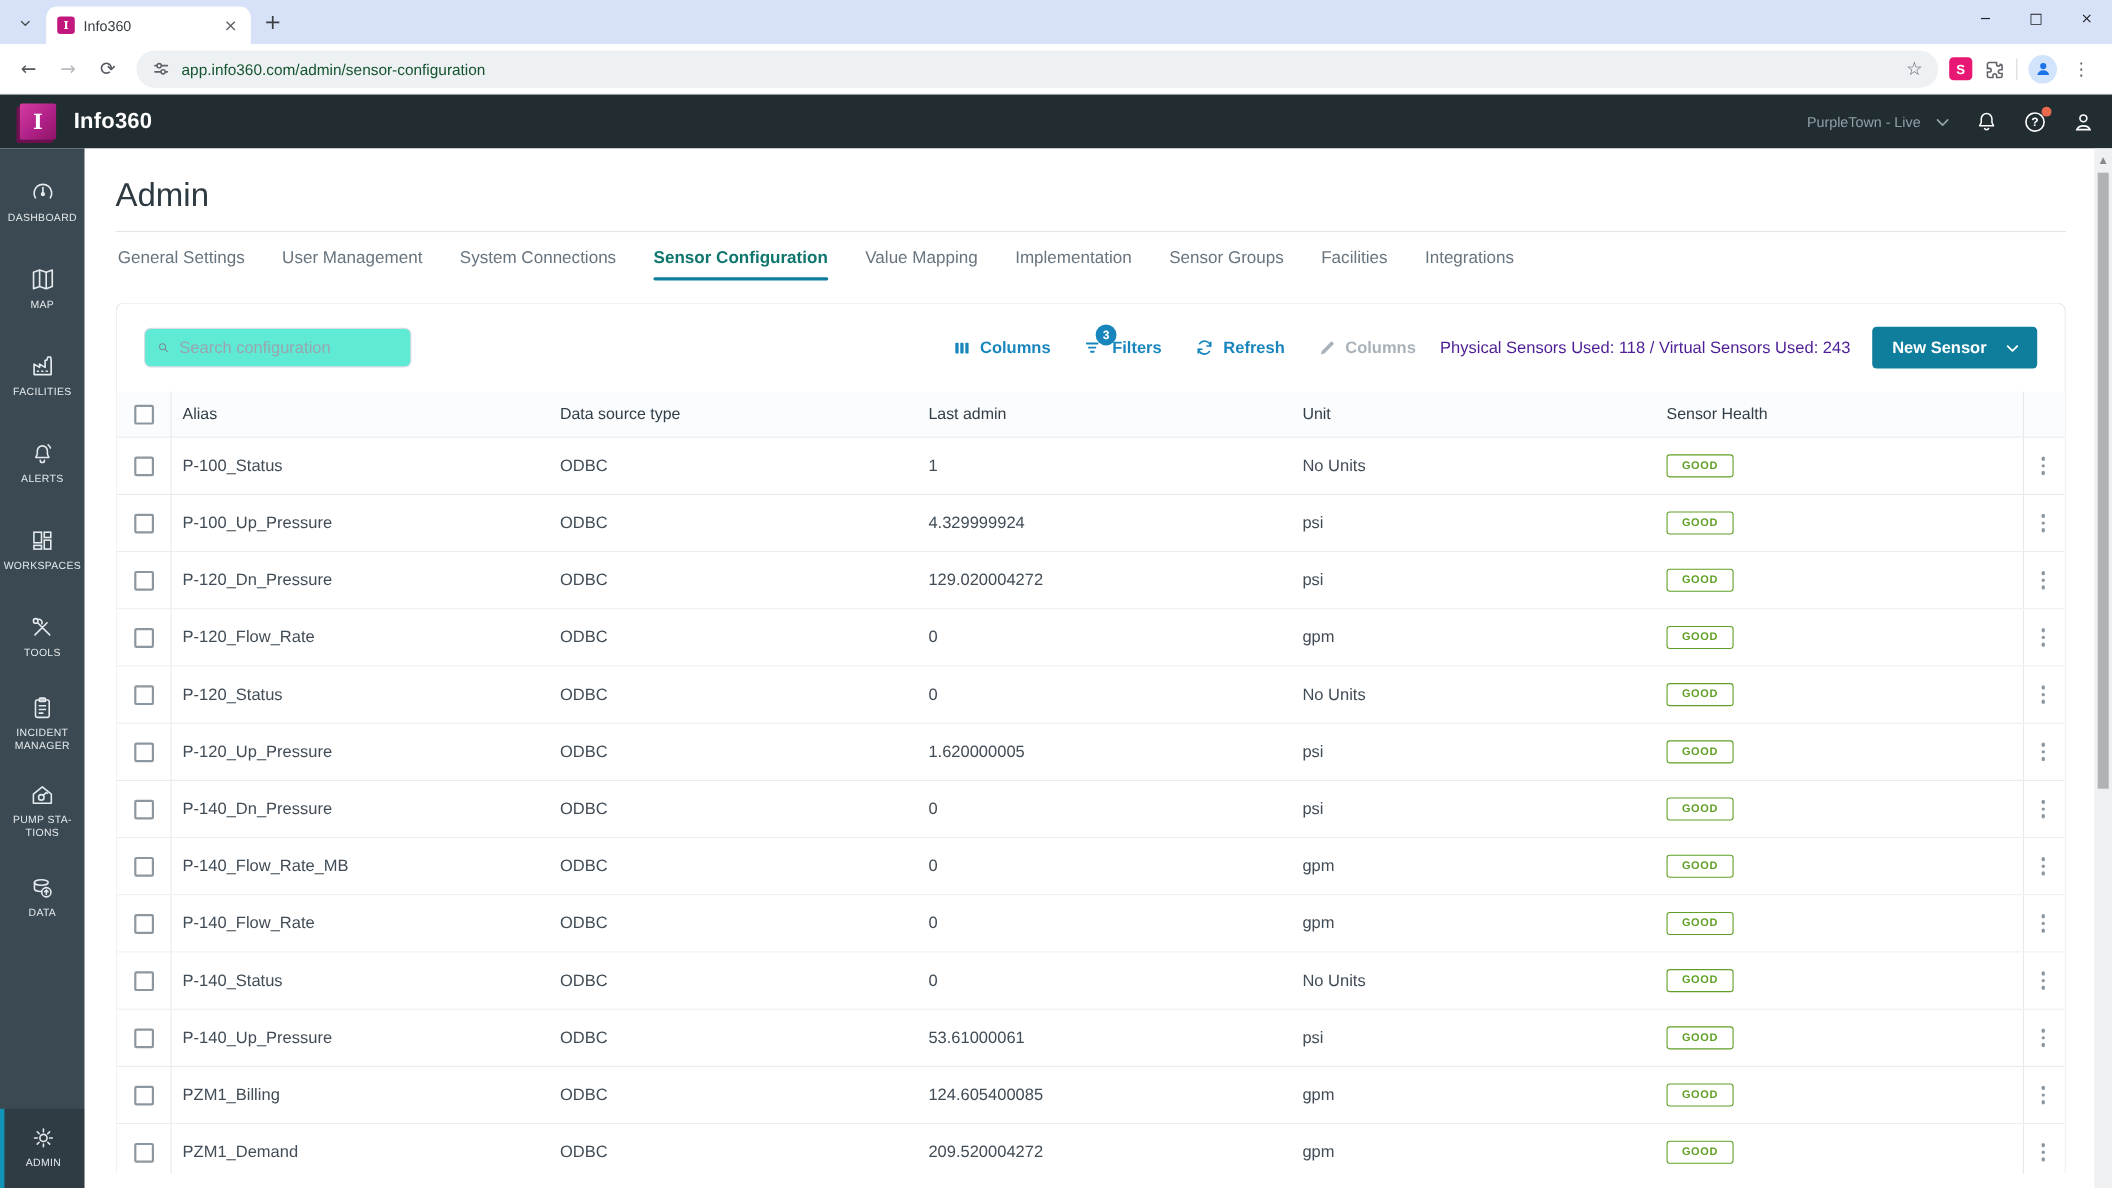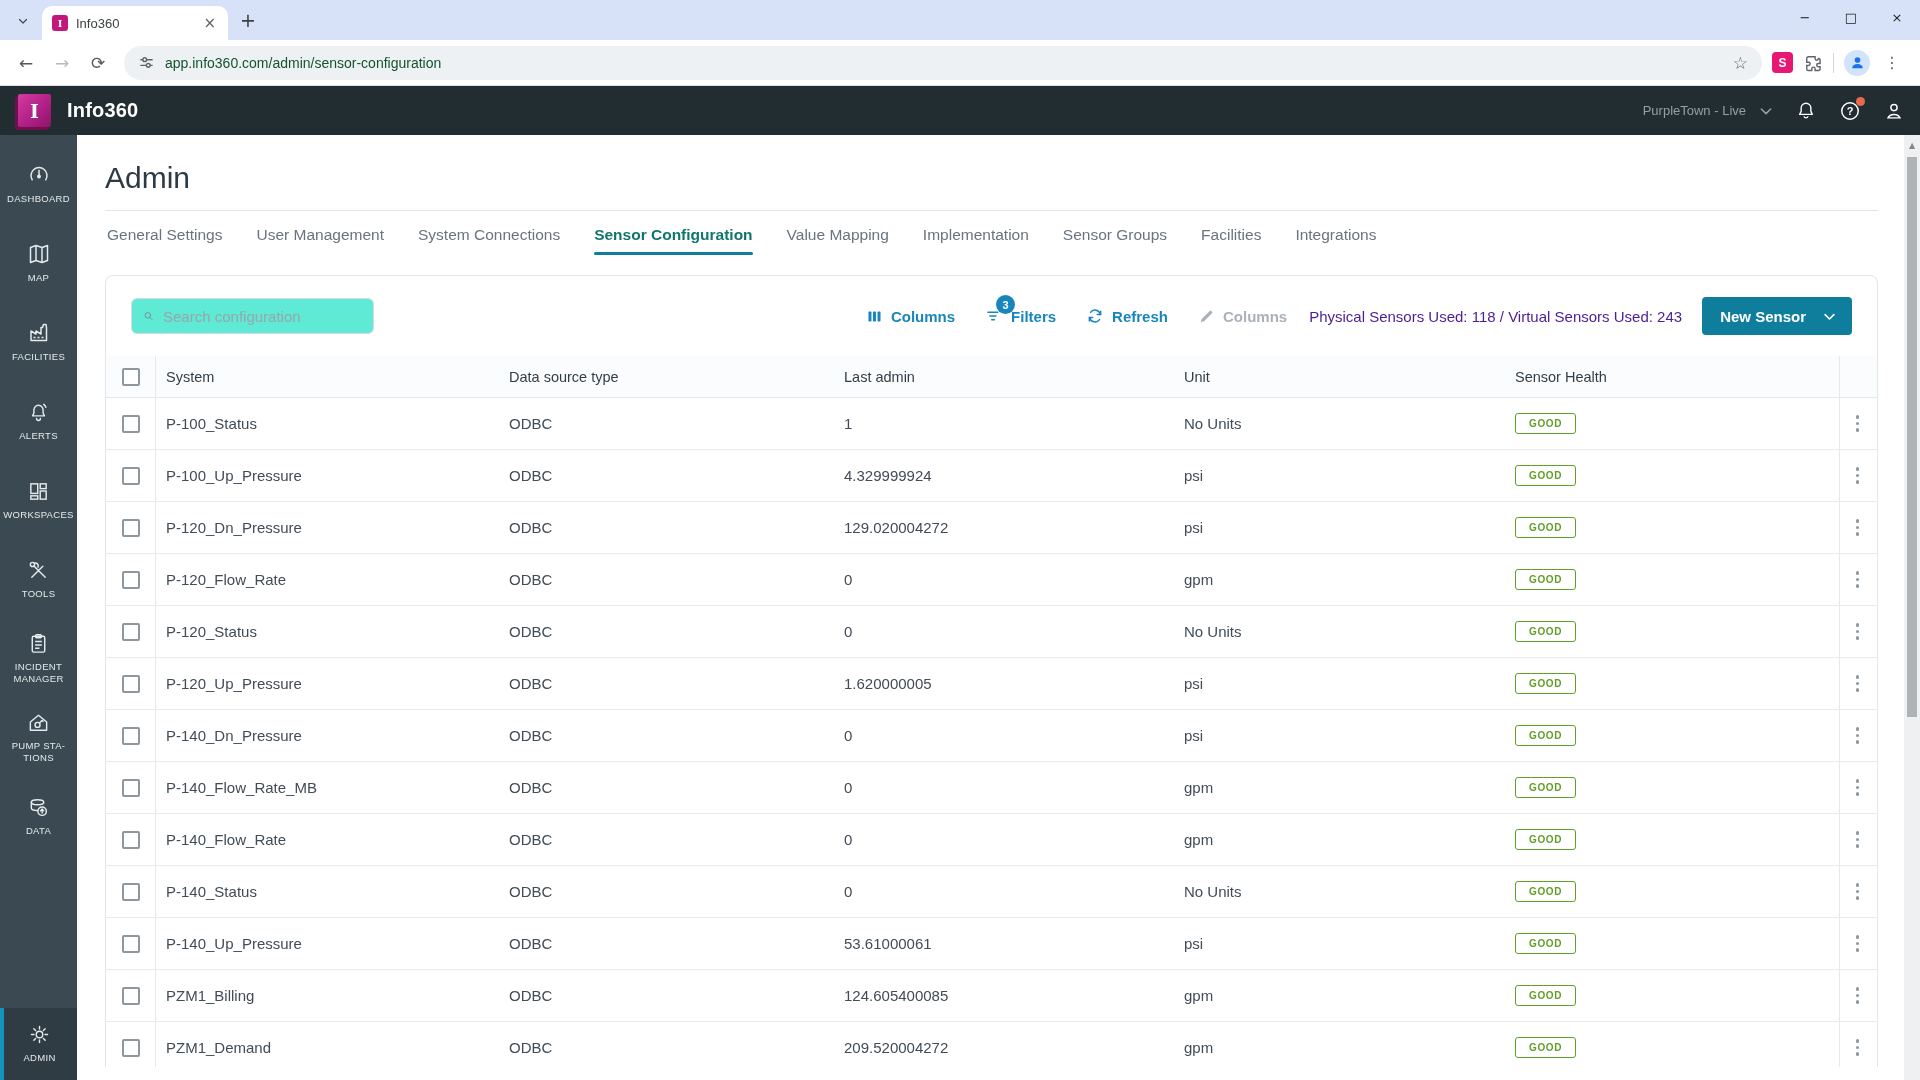--- a/index.html
+++ b/index.html
@@ -354,21 +354,21 @@
                 <path d="M5 9l7 7 7-7" fill="none" stroke="#fff" stroke-width="2.6" stroke-linecap="round" stroke-linejoin="round"></path>
               </svg>
           </button>
         </div>
       </div>
 
       <div class="grid-row thead">
         <div class="check-cell">
             <span class="checkbox"></span>
           </div>
-        <div class="cell">System</div>
+        <div class="cell">Alias</div>
         <div class="cell">Data source type</div>
         <div class="cell">Last admin</div>
         <div class="cell">Unit</div>
         <div class="cell">Sensor Health</div>
         <div class="actions-cell"></div>
       </div>
 
       <div>
 
           <div class="grid-row trow">

